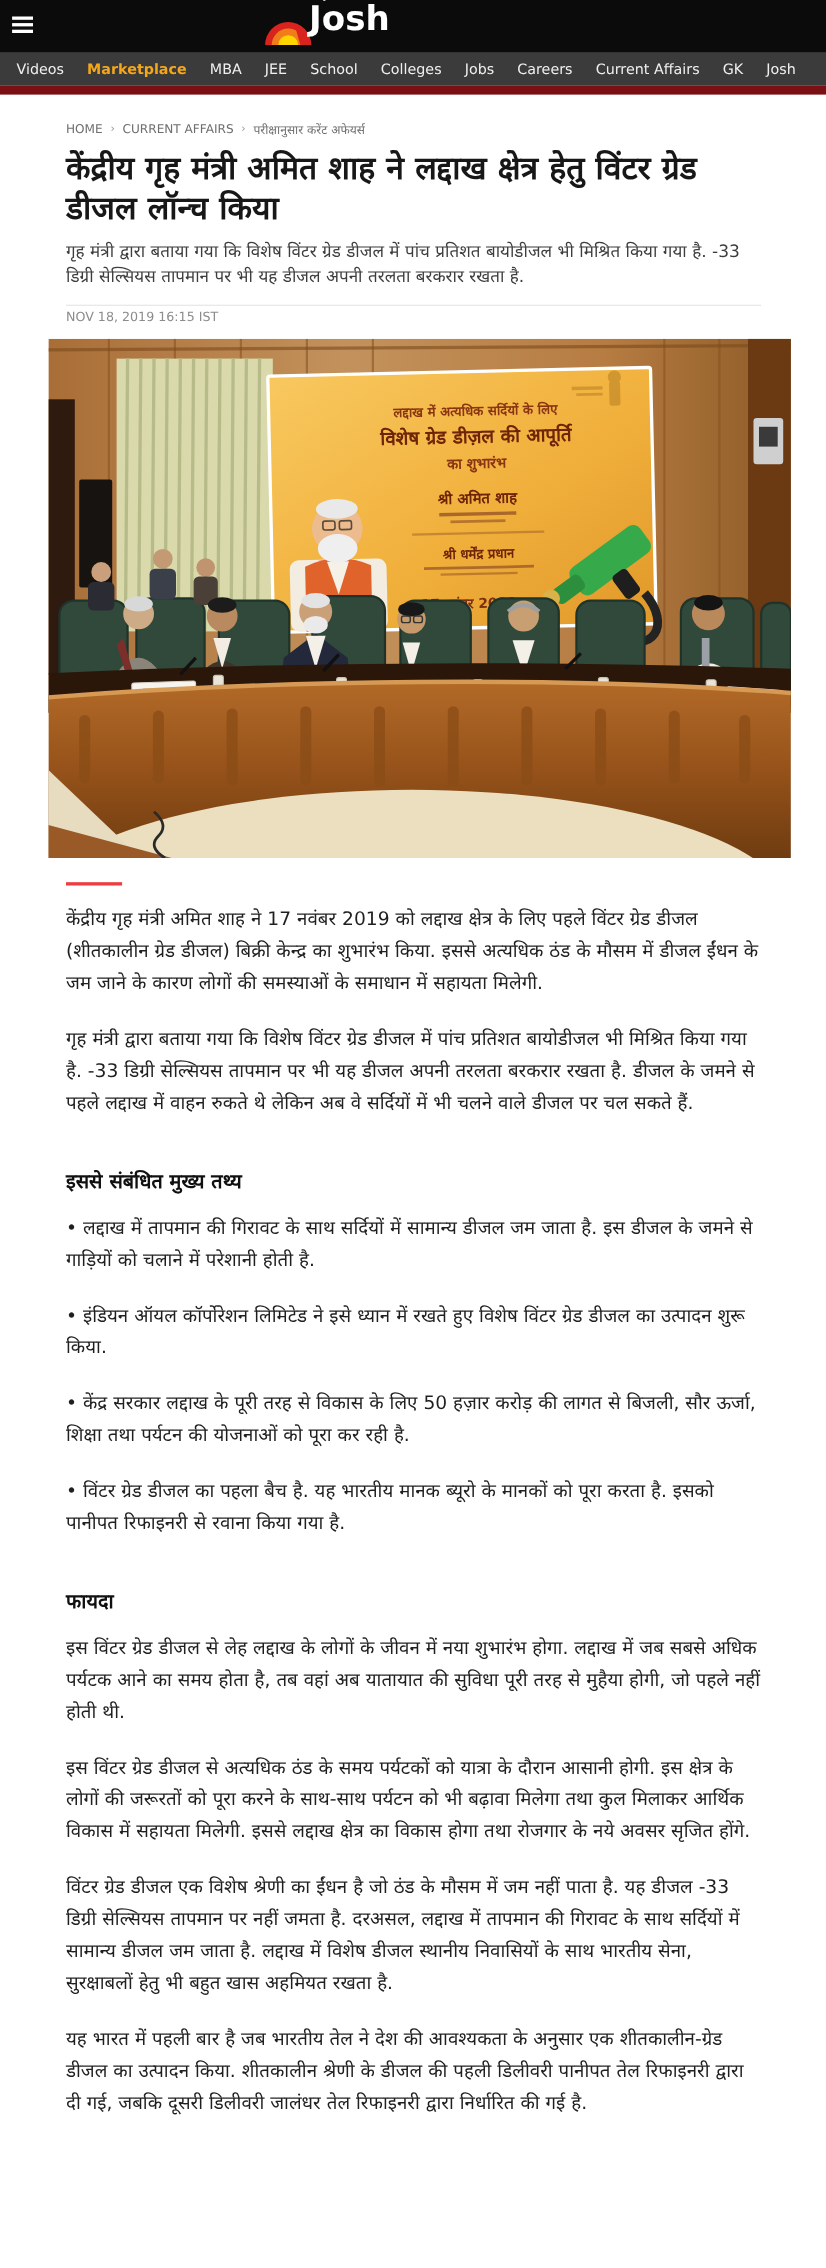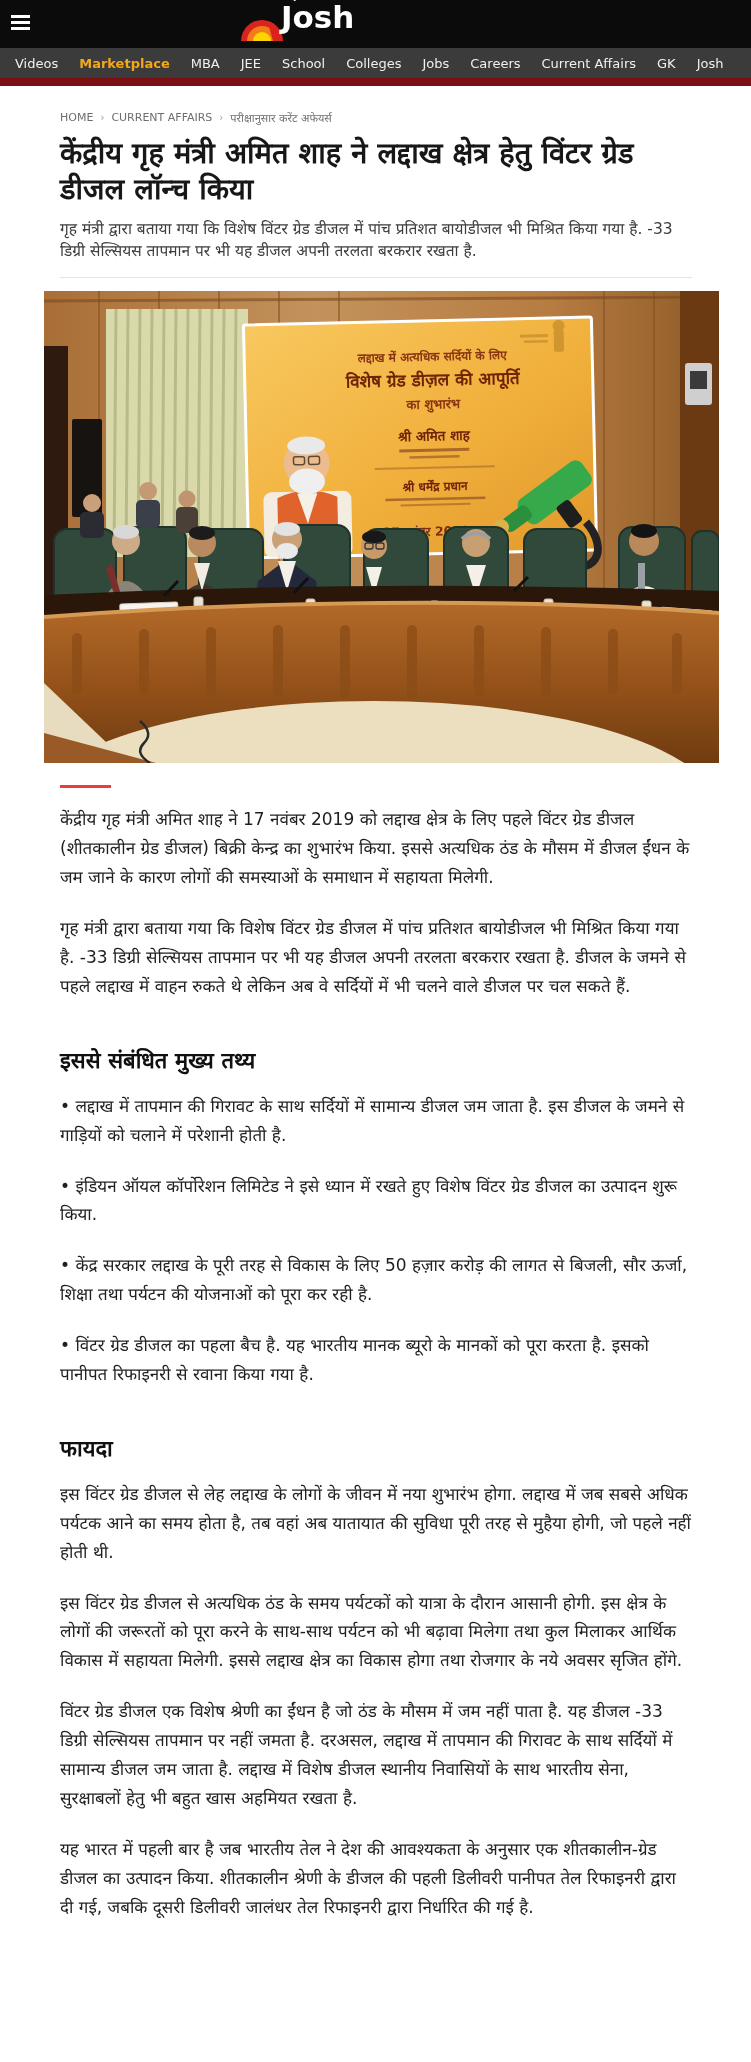--- a/index.html
+++ b/index.html
@@ -33,21 +33,21 @@
   .author { margin-top:12px; font-size:11.5px; font-weight:bold; color:#222; letter-spacing:.4px; }
   .pubdate { margin-top:3px; font-size:11.5px; color:#8c8c8c; }
 
   figure.photo { width:675px; height:472px; margin:13px 0 0 -16px; }
   figure.photo svg { display:block; }
 
   .red-rule { width:51px; height:3px; background:#ee3b3f; margin-top:22px; }
 
   #article-body { margin-top:0; }
   .body-p, .body-li { font-size:17px; line-height:1.7; color:#1f1f1f; margin:17px 0 22px; }
-  .sec-head { font-size:22px; font-weight:bold; color:#101010; margin:43px 0 18px; }
+  .sec-head { font-size:18px; font-weight:bold; color:#101010; margin:43px 0 18px; }
 </style>
 </head>
 <body>
 
 <div class="page">
 
   <header class="topbar">
     <div class="hamburger">
       <span></span>
         <span></span>
@@ -89,20 +89,21 @@
         <span class="bc-sep">›</span>
         <a class="bc-item">CURRENT AFFAIRS</a>
         <span class="bc-sep">›</span>
         <a class="bc-item">परीक्षानुसार करेंट अफेयर्स</a>
       </div>
 
     <h1 class="headline">केंद्रीय गृह मंत्री अमित शाह ने लद्दाख क्षेत्र हेतु विंटर ग्रेड डीजल लॉन्च किया</h1>
     <p class="summary">गृह मंत्री द्वारा बताया गया कि विशेष विंटर ग्रेड डीजल में पांच प्रतिशत बायोडीजल भी मिश्रित किया गया है. -33 डिग्री सेल्सियस तापमान पर भी यह डीजल अपनी तरलता बरकरार रखता है.</p>
 
     <hr class="meta-divider">
+    <div class="pubdate">NOV 18, 2019 16:15 IST</div>
 
     <figure class="photo">
       <svg width="675" height="472" viewBox="0 0 675 472">
         <defs>
           <linearGradient id="wallGrad" x1="0" y1="0" x2="1" y2="0">
             <stop offset="0" stop-color="#a96e38"></stop>
             <stop offset="0.4" stop-color="#c3925c"></stop>
             <stop offset="0.75" stop-color="#b67c42"></stop>
             <stop offset="1" stop-color="#8d5a26"></stop>
           </linearGradient>

